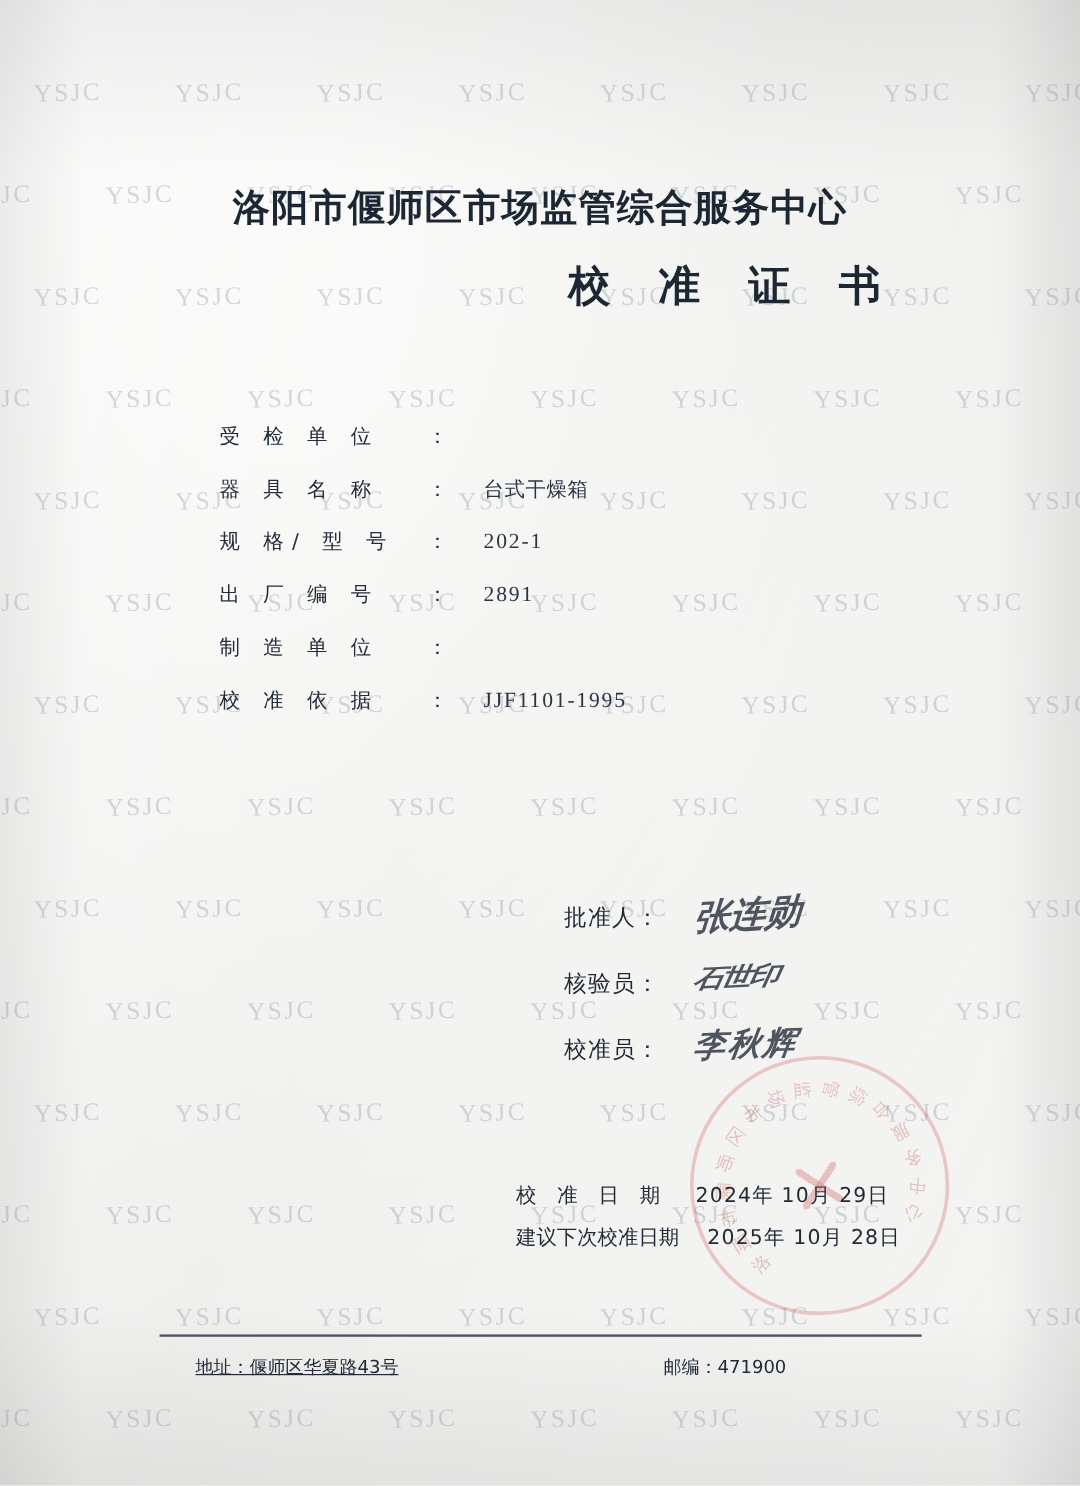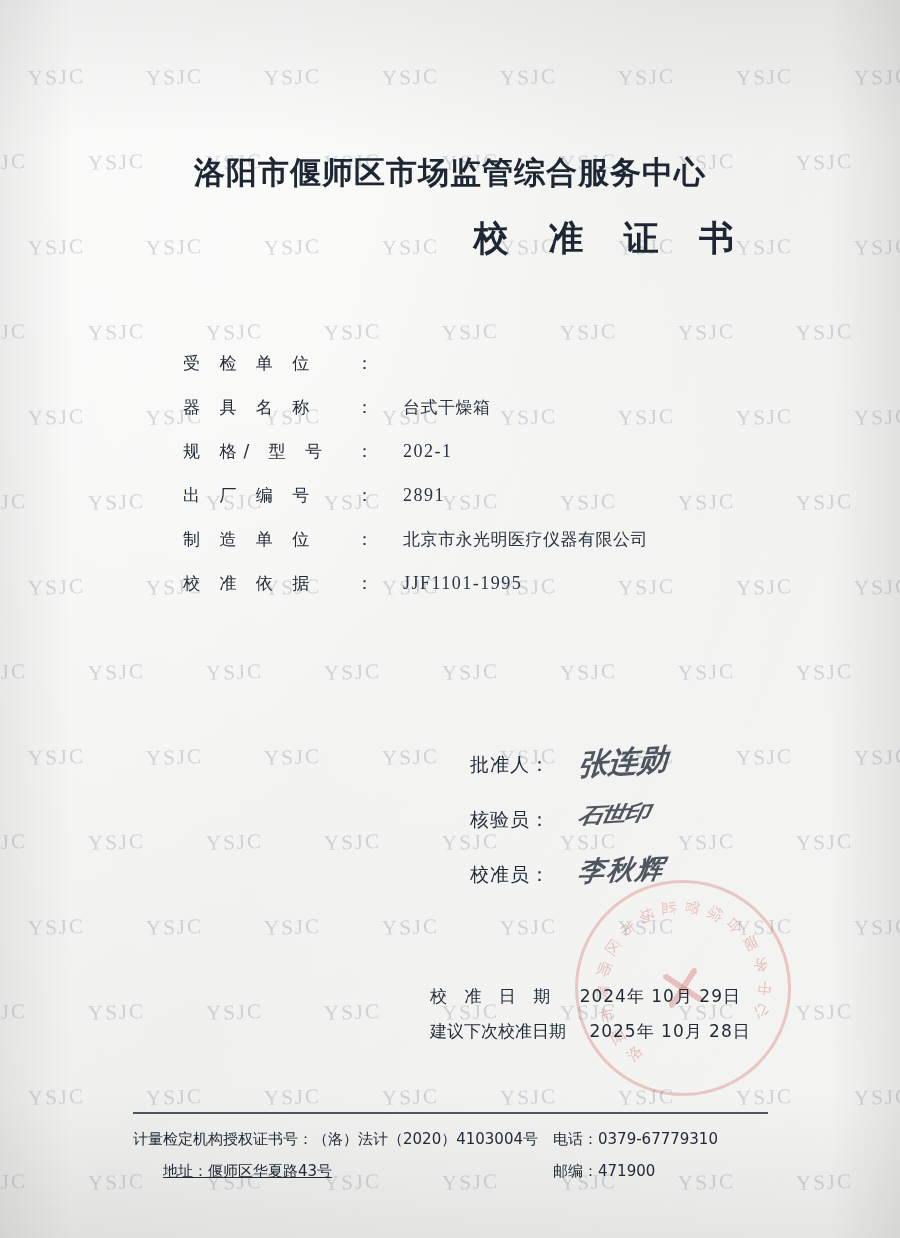--- a/index.html
+++ b/index.html
@@ -444,21 +444,20 @@
           <span class="lbl-txt">出 厂 编 号</span>
           <span class="colon">：</span>
         </div>
         <div class="field-value mono">2891</div>
       </div>
       <div class="field-row">
         <div class="field-label">
           <span class="lbl-txt">制 造 单 位</span>
           <span class="colon">：</span>
         </div>
-        <div class="field-value">北京市永光明医疗仪器有限公司</div>
       </div>
       <div class="field-row">
         <div class="field-label">
           <span class="lbl-txt">校 准 依 据</span>
           <span class="colon">：</span>
         </div>
         <div class="field-value mono">JJF1101-1995</div>
       </div>
     </div>
 
@@ -505,24 +504,20 @@
       </div>
       <div class="date-row">
         <span class="dlabel tight">建议下次校准日期</span>
         <span class="dvalue">2025年 10月 28日</span>
       </div>
     </div>
 
     <div class="footer-rule"></div>
 
     <div class="footer">
-      <div class="footer-row">
-        <div class="fcol-left">计量检定机构授权证书号：（洛）法计（2020）4103004号</div>
-        <div class="fcol-right">电话：0379-67779310</div>
-      </div>
       <div class="footer-row second">
         <div class="fcol-left">地址：偃师区华夏路43号</div>
         <div class="fcol-right">邮编：471900</div>
       </div>
     </div>
 
   </div>
 </div>
 
 </body></html>

